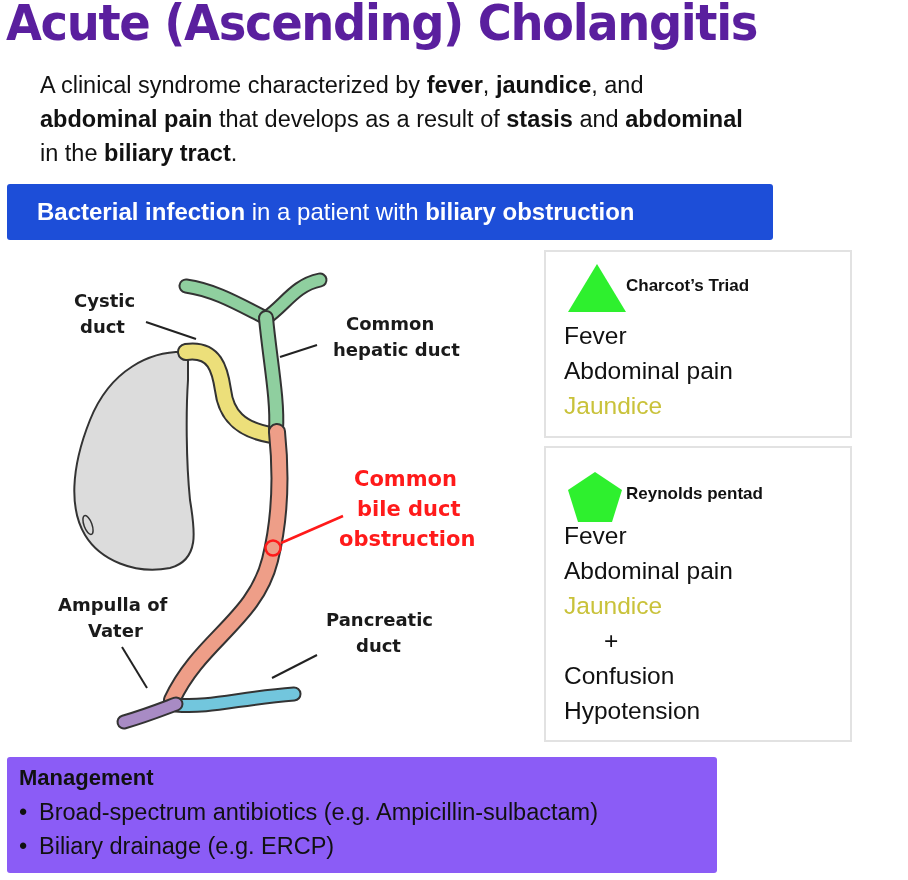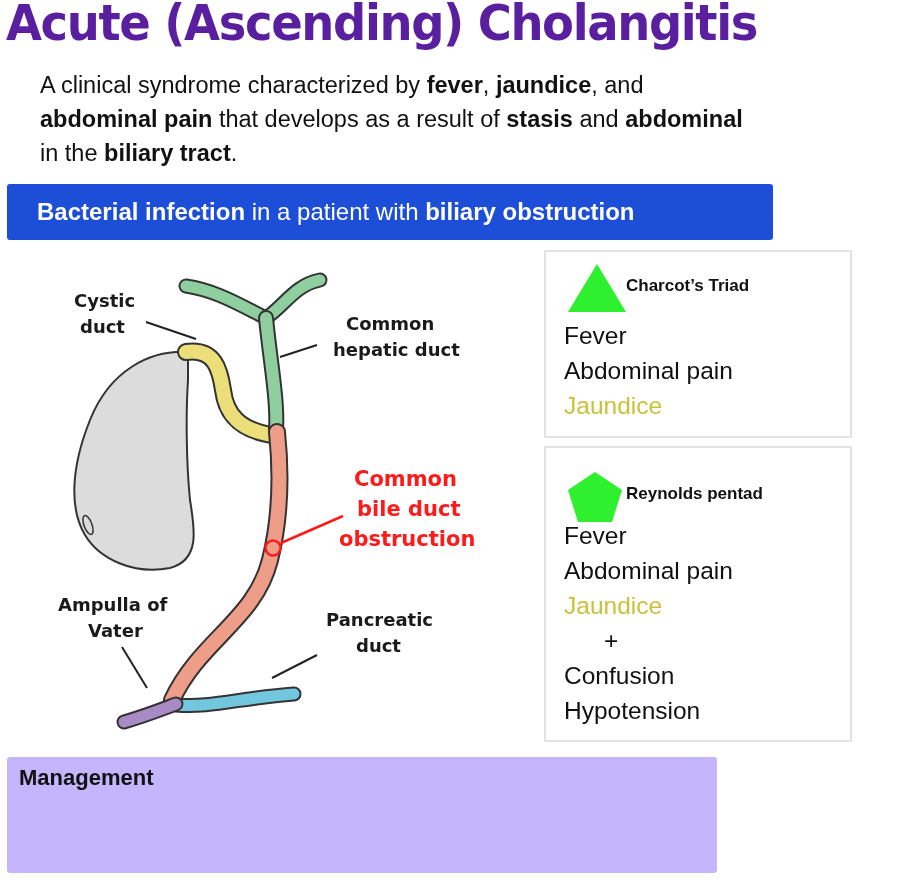--- a/index.html
+++ b/index.html
@@ -15,21 +15,21 @@
   .lbl-red { font-family: "DejaVu Sans", sans-serif; font-weight: bold; font-size: 21px; fill: #ff1a1a; }
   .box { position: absolute; background: #fff; border: 2px solid #e2e2e2; }
   .box-charcot { left: 544px; top: 250px; width: 304px; height: 184px; }
   .box-reynolds { left: 544px; top: 446px; width: 304px; height: 292px; }
   .box .head { position: absolute; left: 80px; font-weight: bold; font-size: 17px; color: #111; }
   .box .shape { position: absolute; left: 20px; }
   .box ul { list-style: none; margin: 0; padding: 0; position: absolute; left: 18px; }
   .box li { font-size: 24.5px; line-height: 35px; color: #111; }
   .box li.yellow { color: #c9c23a; }
   .box li.plus { padding-left: 40px; }
-  .mgmt { position: absolute; left: 7px; top: 757px; width: 710px; height: 116px; background: #c4b5fd; border-radius: 3px; }
+  .mgmt { position: absolute; left: 7px; top: 757px; width: 710px; height: 116px; background: #8b5cf6; border-radius: 3px; }
   .mgmt .mhead { position: absolute; left: 12px; top: 8px; font-weight: bold; font-size: 22px; color: #111; }
   .mgmt ul { list-style: none; margin: 0; padding: 0; position: absolute; left: 12px; top: 38px; }
   .mgmt li { font-size: 23.5px; line-height: 34px; color: #111; white-space: nowrap; }
   .mgmt li .bullet { display: inline-block; width: 20px; }
 </style>
 </head>
 <body>
 
 <div class="title">Acute (Ascending) Cholangitis</div>
 
@@ -110,13 +110,17 @@
     <li>Abdominal pain</li>
     <li class="yellow">Jaundice</li>
     <li class="plus">+</li>
     <li>Confusion</li>
     <li>Hypotension</li>
   </ul>
 </div>
 
 <div class="mgmt">
   <div class="mhead">Management</div>
+  <ul>
+    <li><span class="bullet">•</span><span>Broad-spectrum antibiotics (e.g. Ampicillin-sulbactam)</span></li>
+    <li><span class="bullet">•</span><span>Biliary drainage (e.g. ERCP)</span></li>
+  </ul>
 </div>
 
 </body></html>

